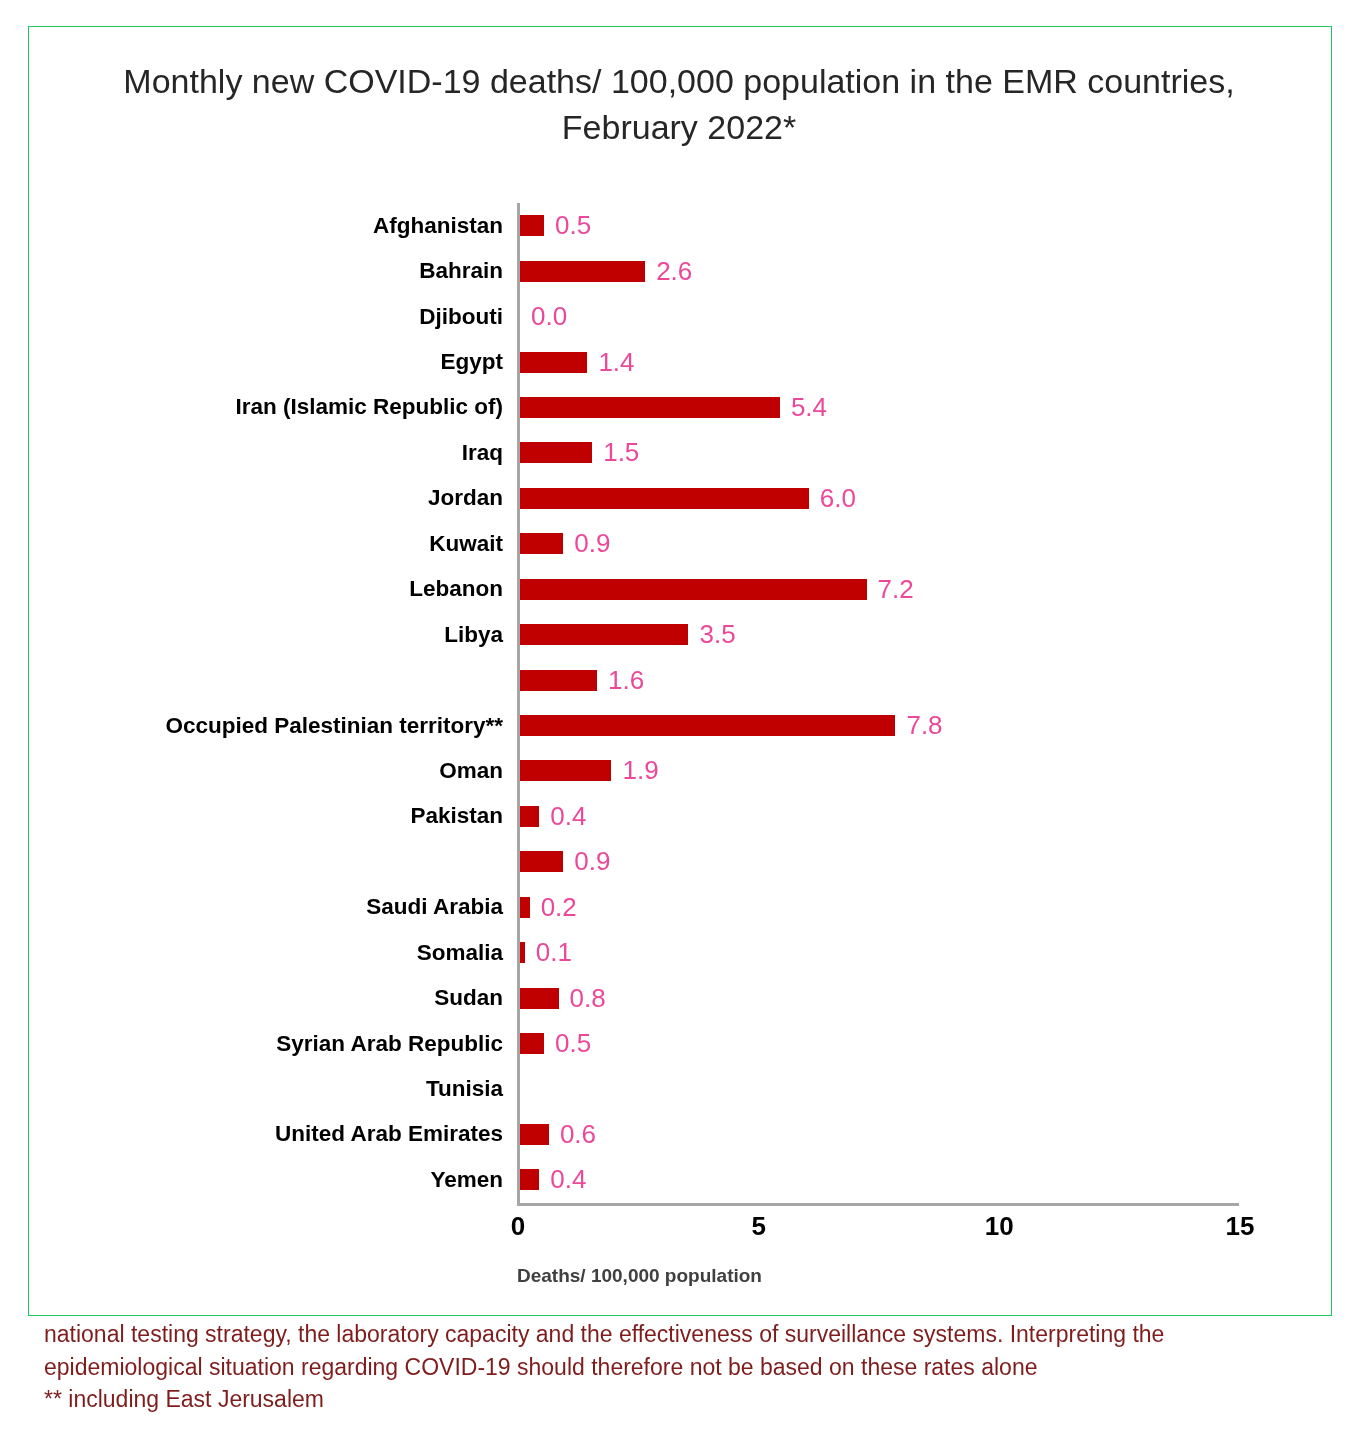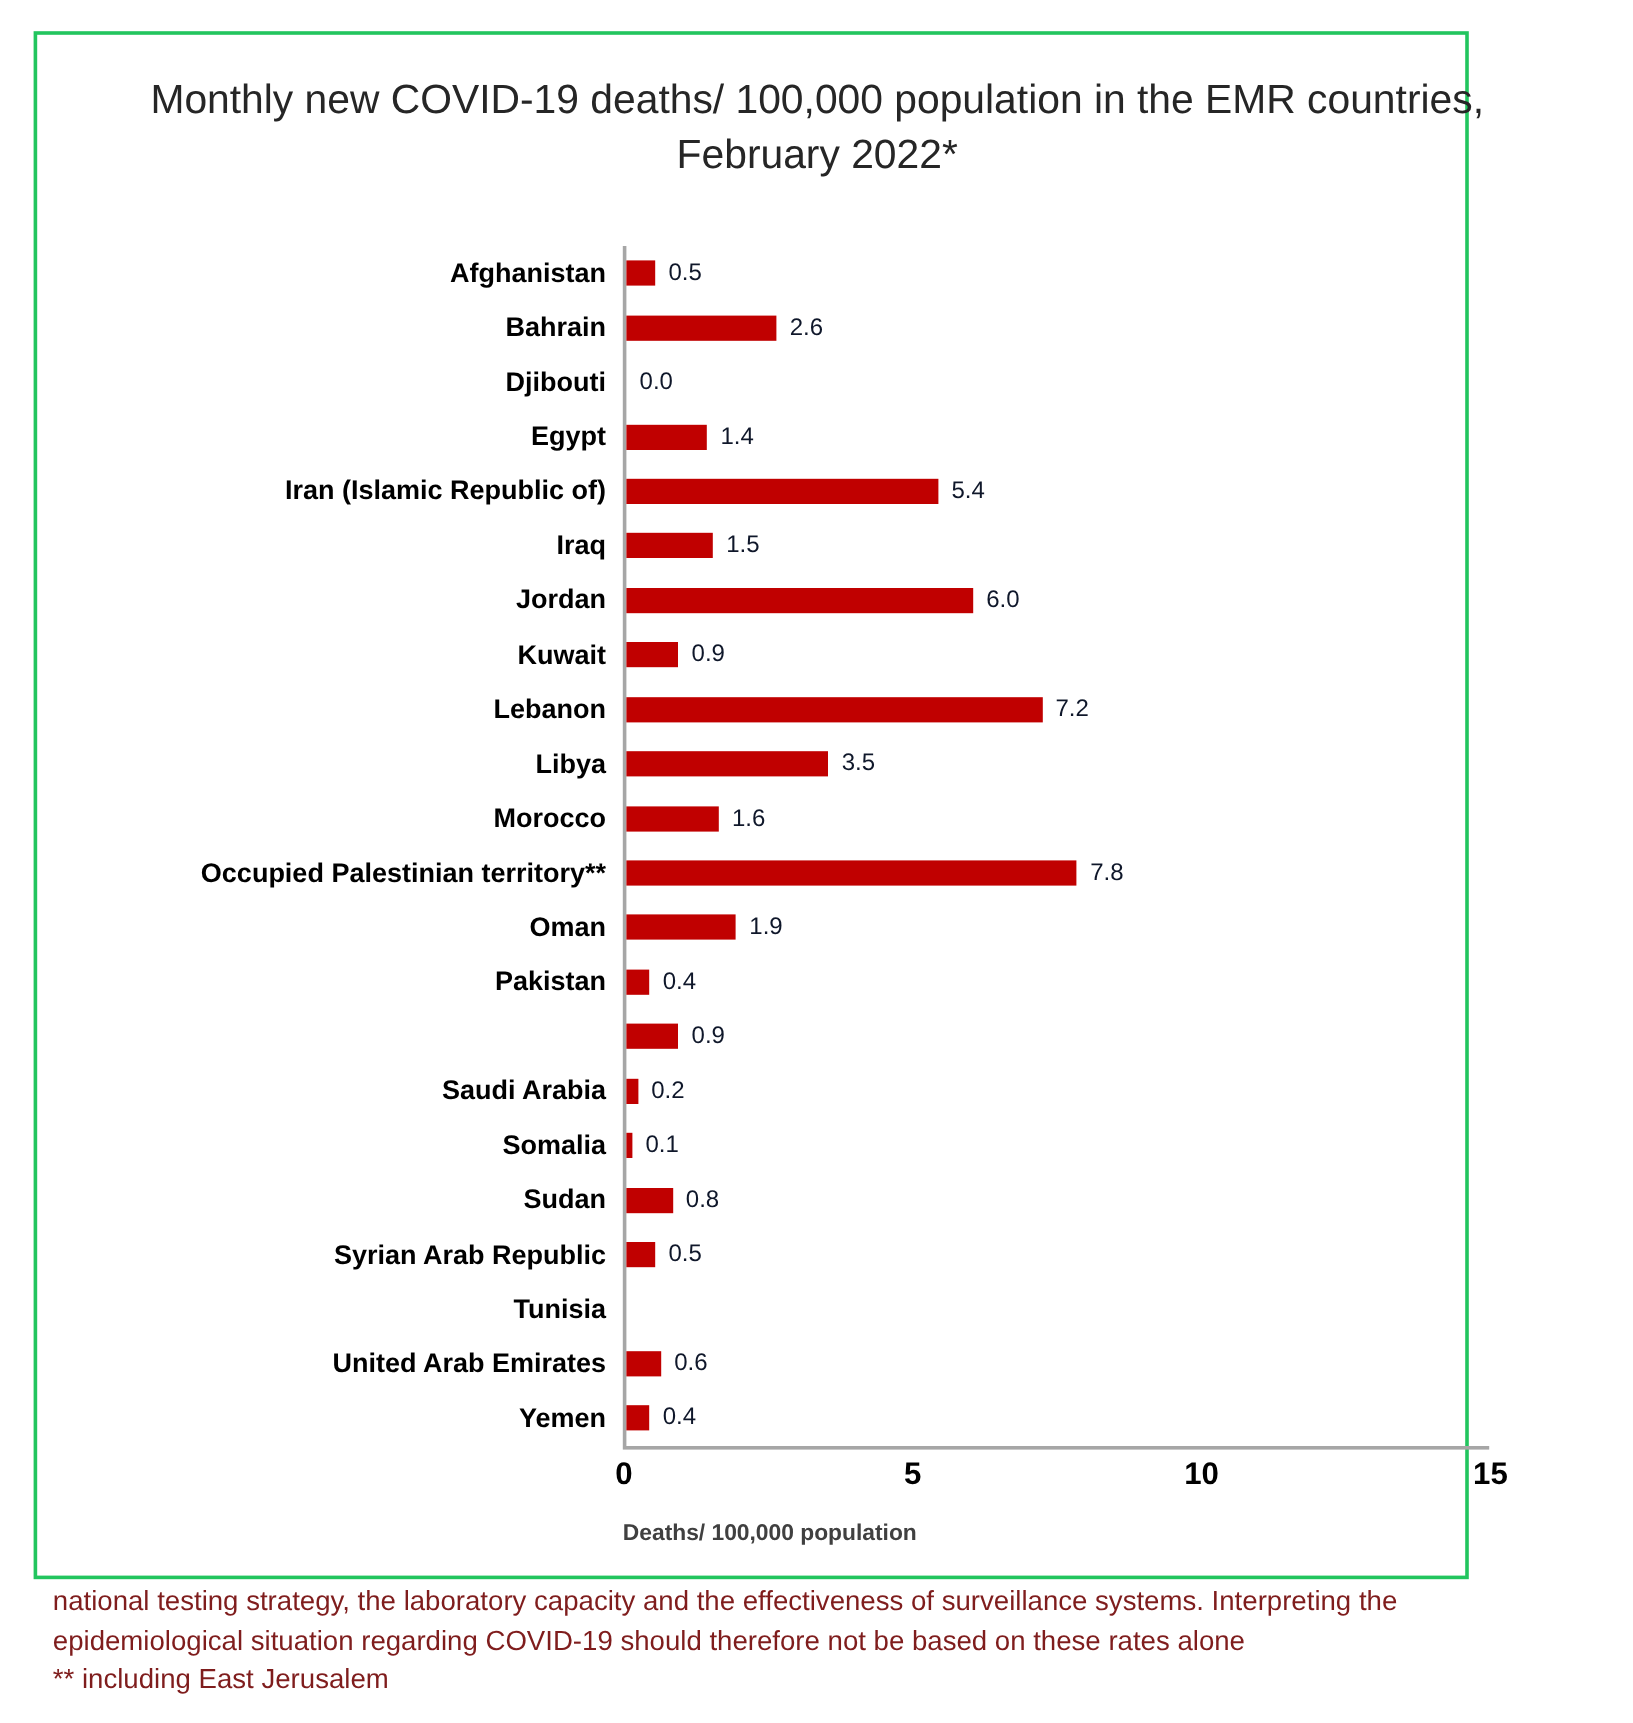--- a/index.html
+++ b/index.html
@@ -13,23 +13,23 @@
     font-family: "Liberation Sans", sans-serif;
     color: #000000;
     position: relative;
     overflow: hidden;
   }
 
   .chart-card {
     position: absolute;
     left: 28px;
     top: 26px;
-    width: 1196px;
+    width: 1304px;
     height: 1290px;
-    border: 3px solid #22c55e;
+    border: 1px solid #22c55e;
     box-sizing: border-box;
     background: #ffffff;
   }
 
   .chart-title {
     position: absolute;
     left: 60px;
     top: 32px;
     width: 1180px;
     text-align: center;
@@ -101,22 +101,22 @@
     display: flex;
     align-items: center;
   }
 
   .bar {
     height: 21px;
     background: #c00000;
   }
 
   .bar-value {
-    font-size: 20px;
-    color: #0f172a;
+    font-size: 26px;
+    color: #ec4899;
     margin-left: 11px;
     white-space: nowrap;
   }
 
   .xticks {
     position: absolute;
     left: 0;
     top: 1026px;
     width: 1300px;
     height: 40px;
@@ -228,21 +228,20 @@
           </div>
         </div>
         <div class="row">
           <div class="row-label">Libya</div>
           <div class="bar-wrap">
             <div class="bar" style="width: 168.467px; background: rgb(192, 0, 0);"></div>
             <div class="bar-value">3.5</div>
           </div>
         </div>
         <div class="row">
-          <div class="row-label">Morocco</div>
           <div class="bar-wrap">
             <div class="bar" style="width: 77.0133px; background: rgb(192, 0, 0);"></div>
             <div class="bar-value">1.6</div>
           </div>
         </div>
         <div class="row">
           <div class="row-label">Occupied Palestinian territory**</div>
           <div class="bar-wrap">
             <div class="bar" style="width: 375.44px; background: rgb(192, 0, 0);"></div>
             <div class="bar-value">7.8</div>

